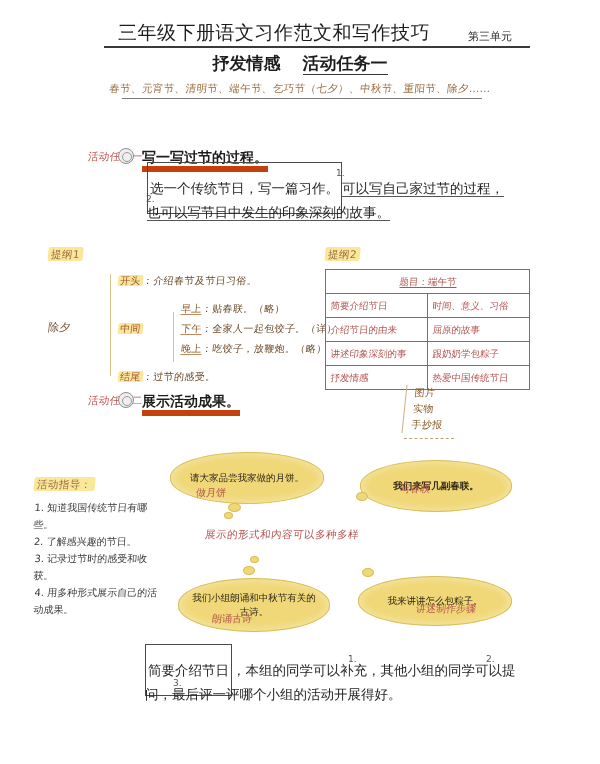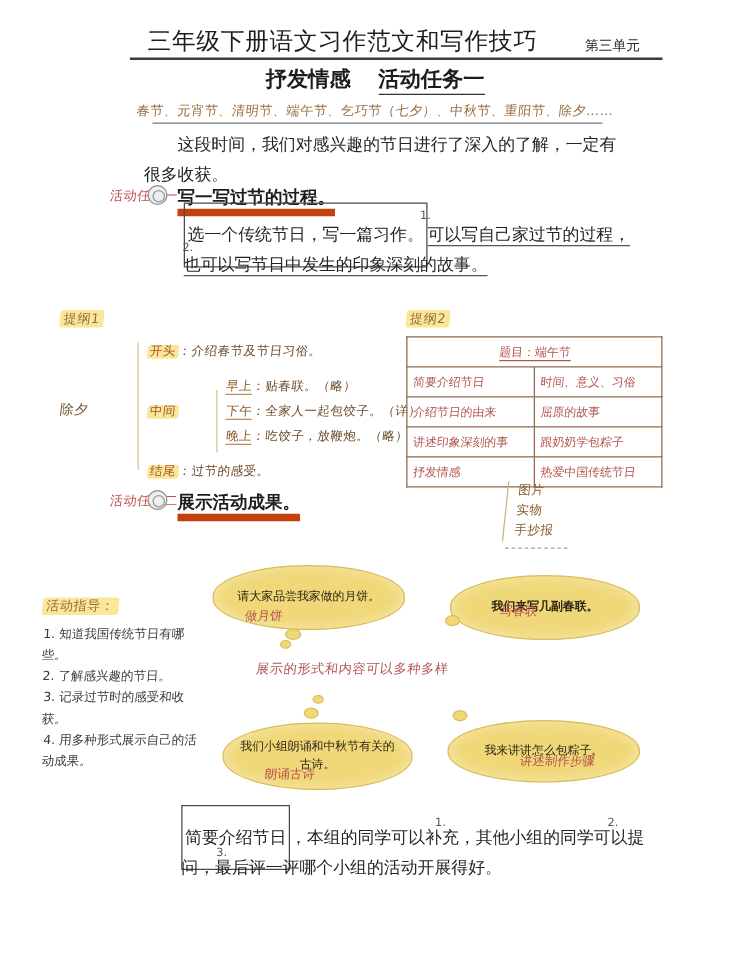--- a/index.html
+++ b/index.html
@@ -182,21 +182,20 @@
     <div class="header-rule"></div>
   </div>
 
   <div class="sec-title">
     <span>抒发情感</span><span class="gap"></span><span class="u">活动任务一</span>
   </div>
 
   <div class="fest-line hand hand-brown">春节、元宵节、清明节、端午节、乞巧节（七夕）、中秋节、重阳节、除夕……</div>
   <div class="fest-underline"></div>
 
-  <div class="para p-intro">这段时间，我们对感兴趣的节日进行了深入的了解，一定有很多收获。</div>
 
   <div class="lbl-task lbl-task1 hand">活动任务一</div>
   <div class="task1-row">
     <span class="circ"></span><span class="task-head">写一写过节的过程。</span>
   </div>
 
   <div class="sup" style="top:168px;left:336px;">1.</div>
   <div class="sup" style="top:194px;left:146px;">2.</div>
 
   <div class="para p-task1">

